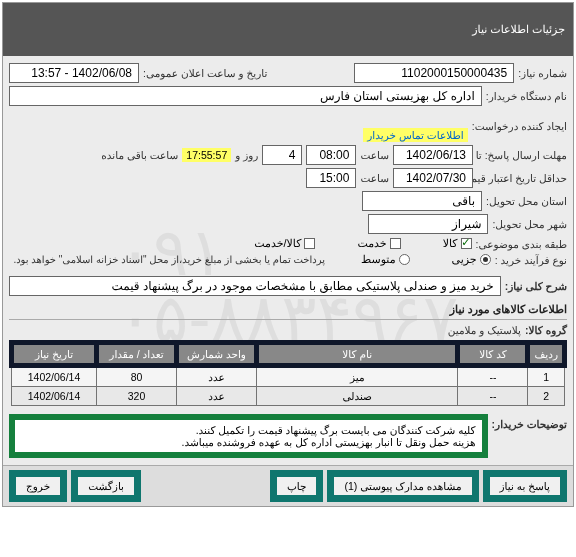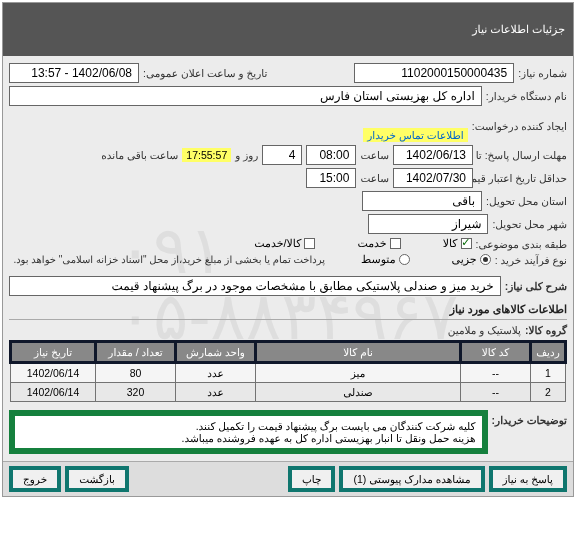--- a/index.html
+++ b/index.html
@@ -121,21 +121,21 @@
   margin: 4px 0;
   position: relative;
   z-index: 1;
 }
 .table th {
   background: #888;
   color: #fff;
   padding: 3px 4px;
   font-size: 10.5px;
   font-weight: normal;
-  border: 3px solid #0f172a;
+  border: 5px solid #0f172a;
   text-align: center;
 }
 .table td {
   padding: 3px 4px;
   font-size: 10.5px;
   border: 1px solid #737373;
   text-align: center;
   background: #f5f5f5;
 }
 .table tr:nth-child(even) td { background: #e8e8e8; }
@@ -149,21 +149,21 @@
 }
 .footer {
   background: #ddd;
   padding: 4px 6px;
   display: flex;
   gap: 4px;
   border-top: 1px solid #aaa;
 }
 .btn {
   background: #f0f0f0;
-  border: 4px solid #0f766e;
+  border: 7px solid #0f766e;
   padding: 3px 10px;
   font-size: 10.5px;
   cursor: pointer;
   font-family: inherit;
 }
 .spacer { flex: 1; }
 .checkmark {
   display: inline-block;
   width: 11px;
   height: 11px;

